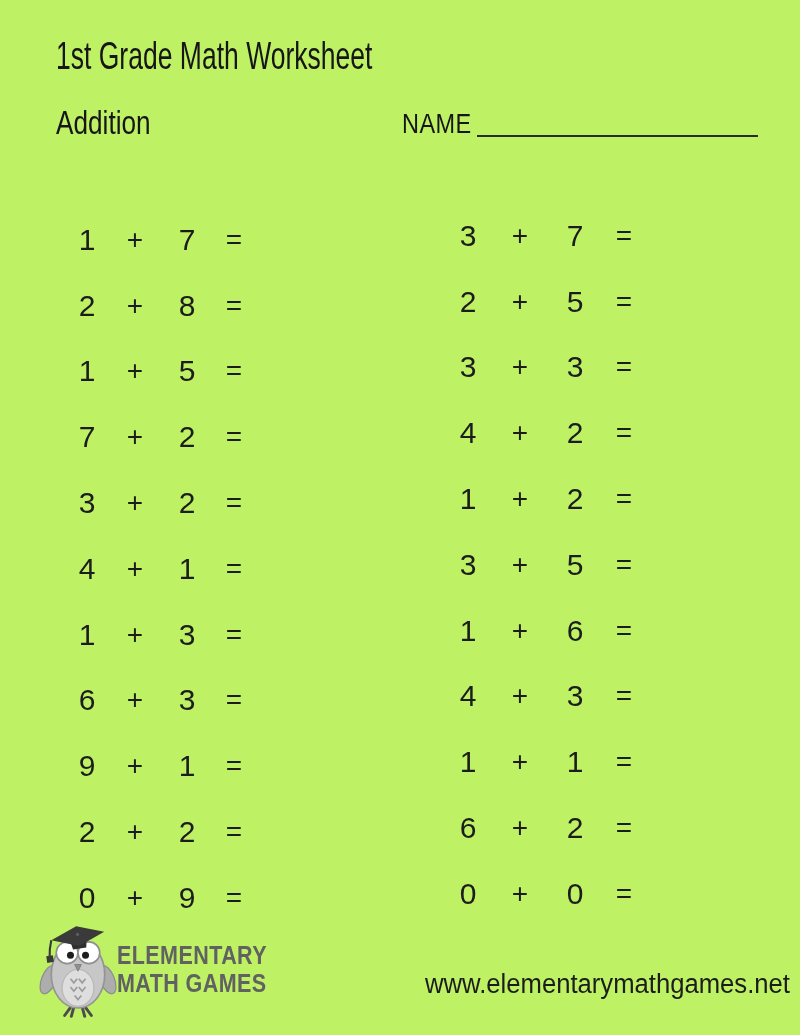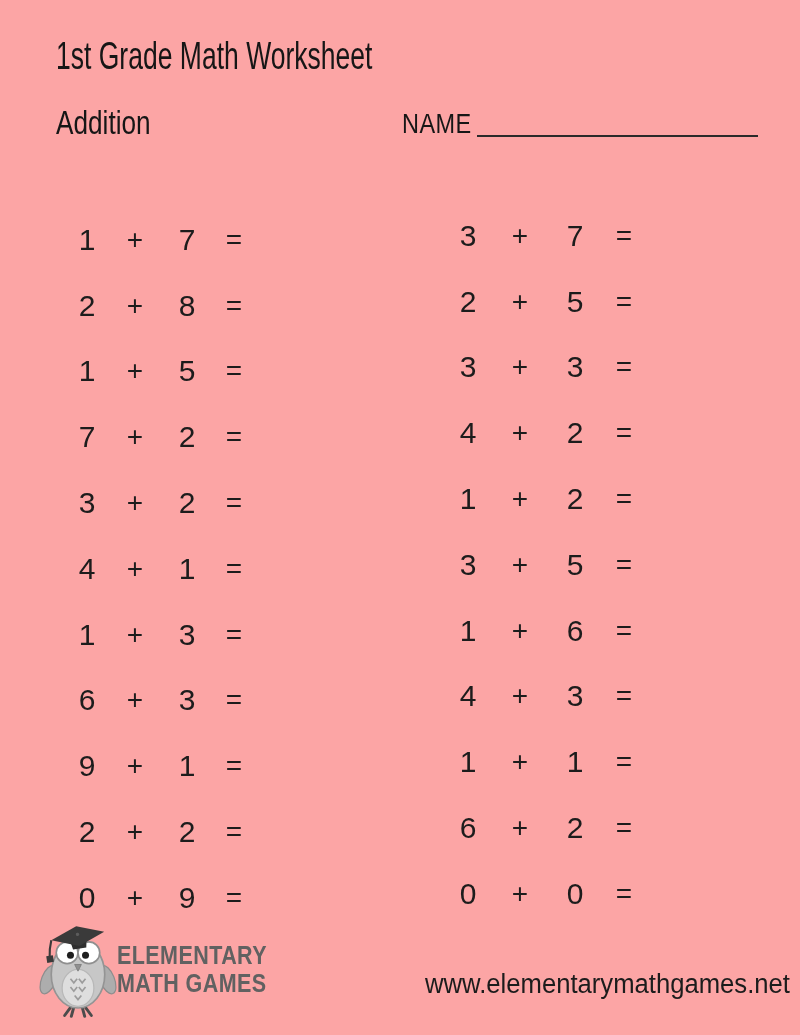--- a/index.html
+++ b/index.html
@@ -1,17 +1,17 @@
 <!DOCTYPE html>
 <html><head>
 <meta charset="utf-8">
 <style>
   html,body{margin:0;padding:0;background:#ffffff;}
   .page{
-    position:relative;width:800px;height:1035px;background:#fca5a5;
+    position:relative;width:800px;height:1035px;background:#bef264;
     font-family:"Liberation Sans",sans-serif;color:#1a1a1a;overflow:hidden;
   }
   .title{
     position:absolute;left:56px;top:36px;font-size:39px;line-height:1;
     white-space:nowrap;transform:scaleX(0.68);transform-origin:left top;
     font-weight:400;color:#161616;
   }
   .subtitle{
     position:absolute;left:56px;top:105px;font-size:34px;line-height:1;
     white-space:nowrap;transform:scaleX(0.77);transform-origin:left top;

